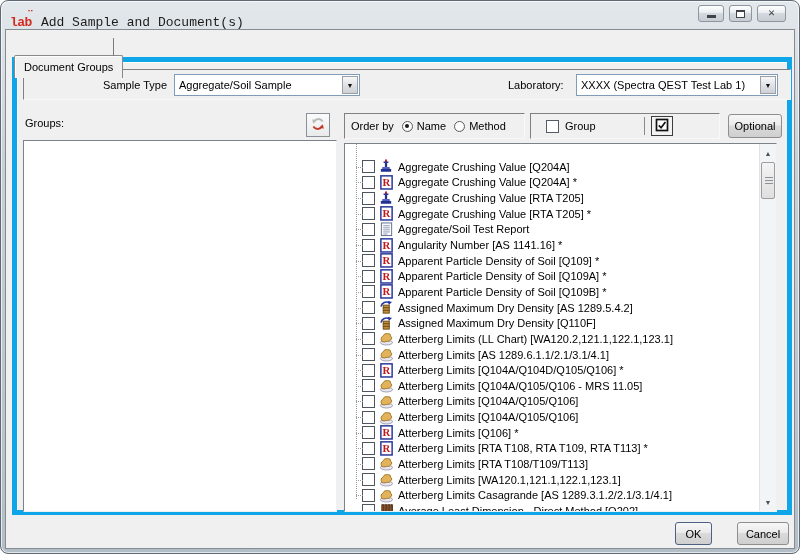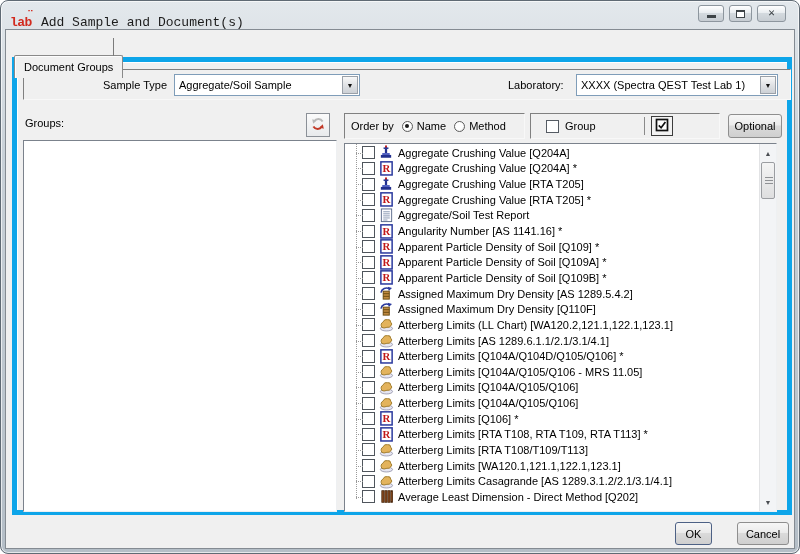--- a/index.html
+++ b/index.html
@@ -82,21 +82,21 @@
     background:#f2f2f2; display:flex; align-items:center; justify-content:center; }
   .btn {
     border:1px solid #8e8e8e; border-radius:3px; font-size:11px; color:#000;
     background:linear-gradient(180deg,#f6f6f6,#ebebeb 45%,#dadada 50%,#cfcfcf);
     display:flex; align-items:center; justify-content:center;
   }
   .optional-btn { position:absolute; left:711px; top:52px; width:54px; height:24px; }
 
   
   .doc-list { position:absolute; left:327px; top:81px; width:433px; height:369px; overflow:hidden; }
-  .doc-rows { position:absolute; left:0; top:0; right:17px; bottom:0; padding-top:1px; }
+  .doc-rows { position:absolute; left:0; top:0; right:17px; bottom:0; padding-top:15px; }
   .tree-vline { position:absolute; left:11px; top:0; height:355px; width:1px;
     background-image:linear-gradient(#9a9a9a 1px, transparent 1px); background-size:1px 2px; }
   .doc-row { position:relative; height:15.65px; display:flex; align-items:center; }
   .doc-row::before { content:""; position:absolute; left:11px; width:7px; top:50%;
     border-top:1px dotted #9a9a9a; }
   .doc-cb { margin-left:17px; flex:0 0 13px; height:13px; background:#fff; border:1px solid #4f555c; }
   .doc-icon { flex:0 0 16px; height:15px; margin-left:3px; display:flex; align-items:center; justify-content:center; }
   .doc-icon svg { display:block; }
   .doc-label { margin-left:4px; font-size:11px; color:#000; white-space:nowrap; }
 

